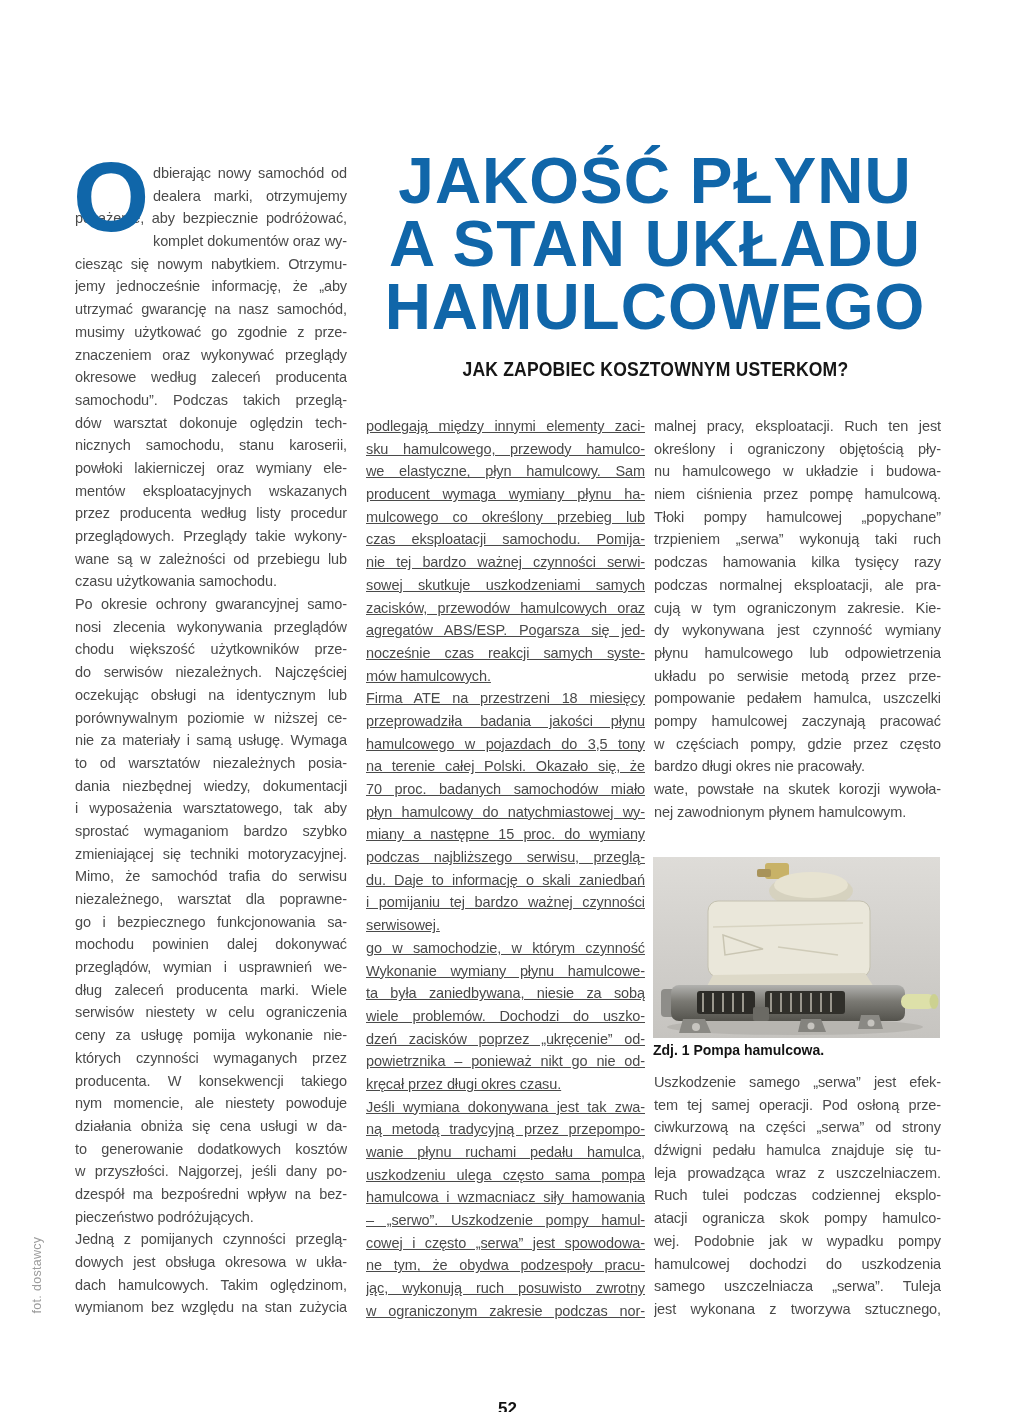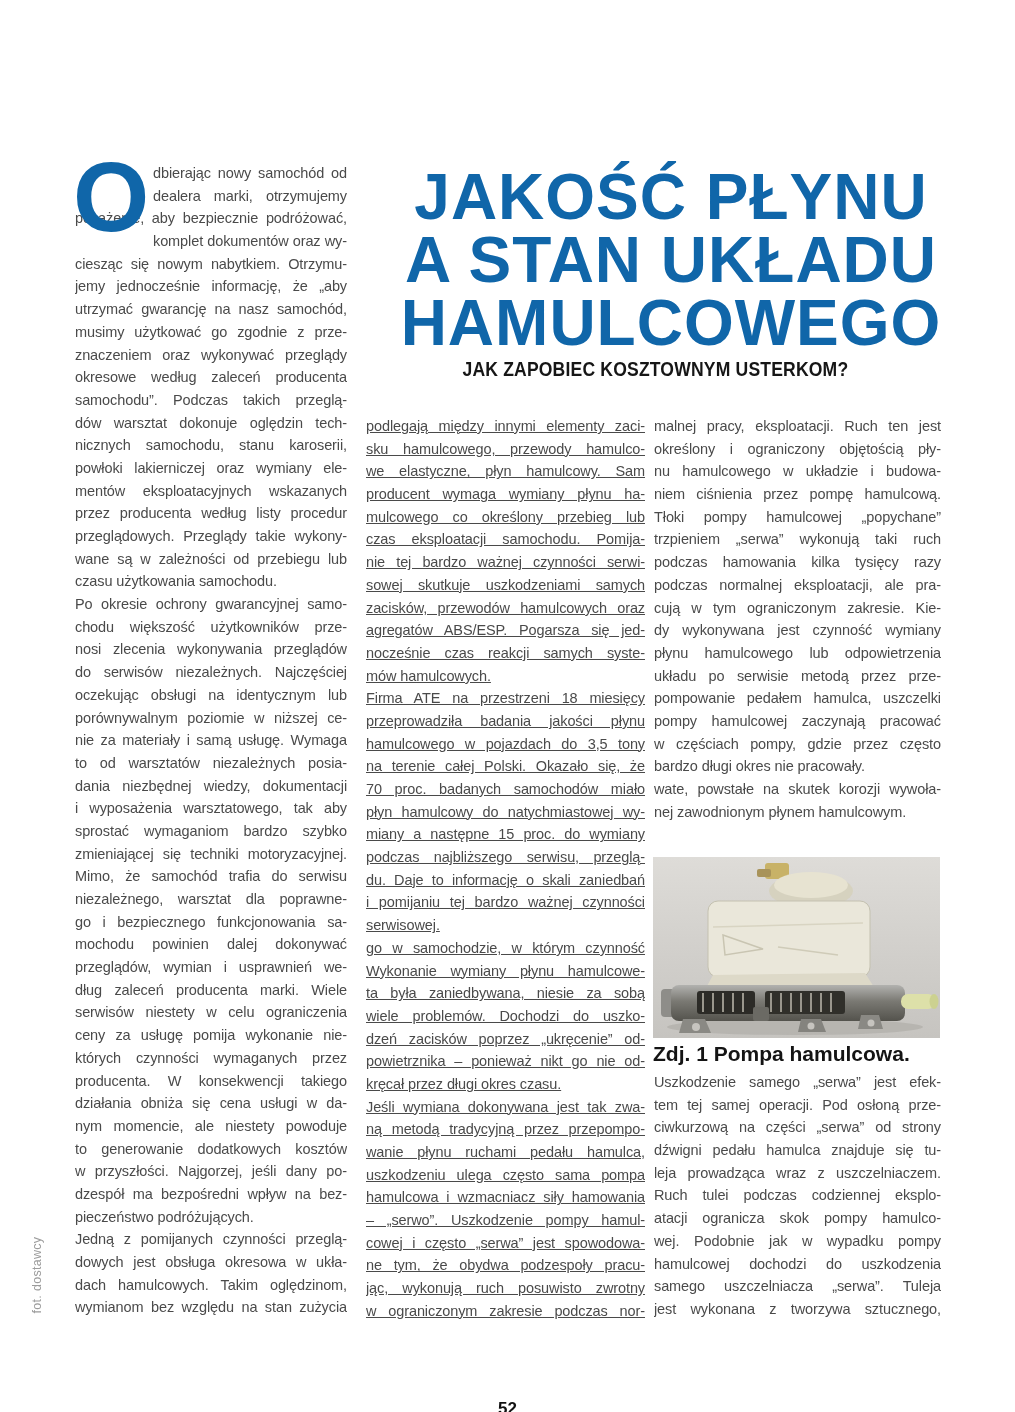--- a/index.html
+++ b/index.html
@@ -16,33 +16,33 @@
   .line { height:22.7px; line-height:22.7px; overflow:hidden; font-size:14.5px;
           text-align:justify; text-align-last:justify; letter-spacing:-0.1px; }
   .line.end { text-align-last:left; }
   .line.indent { padding-left:78px; }
 
   
   .dropcap { position:absolute; left:-2px; top:2px; font-size:98px; line-height:66px;
              font-weight:bold; color:var(--accent); }
 
   
-  .headline { position:absolute; left:372px; top:150px; width:566px; margin:16px;
+  .headline { position:absolute; left:372px; top:150px; width:566px; margin:0;
               text-align:center; color:var(--accent); font-weight:bold;
               font-size:64px; line-height:63px; letter-spacing:1px; white-space:nowrap; }
   .headline span { display:block; }
   .subhead { position:absolute; left:372px; top:358px; width:566px; text-align:center; }
   .subhead span { display:inline-block; font-weight:bold; font-size:19.5px; color:#161616;
                   transform:scaleX(0.9); transform-origin:center; letter-spacing:0.2px; }
 
   
   .figure { position:absolute; left:653px; top:857px; width:287px; height:181px; margin:0; }
   .figure svg { display:block; width:100%; height:100%; }
   .caption { position:absolute; left:653px; top:1042px; width:287px;
-             font-size:21px; font-weight:bold; color:#141414; }
+             font-size:14px; font-weight:bold; color:#141414; }
 
   
   .pagenum { position:absolute; left:0; top:1356px; width:1015px; text-align:center;
              font-size:17px; font-weight:bold; color:#111111;margin-top:43px; }
   .credit { position:absolute; left:37px; top:1275px; transform:translate(-50%,-50%) rotate(-90deg);
             font-size:12.5px; color:#9c9c9c; letter-spacing:0.3px; white-space:nowrap; }
 </style>
 </head>
 <body>
 
@@ -74,43 +74,43 @@
       <div class="line">samochodu”. Podczas takich przeglą-</div>
       <div class="line">dów warsztat dokonuje oględzin tech-</div>
       <div class="line">nicznych samochodu, stanu karoserii,</div>
       <div class="line">powłoki lakierniczej oraz wymiany ele-</div>
       <div class="line">mentów eksploatacyjnych wskazanych</div>
       <div class="line">przez producenta według listy procedur</div>
       <div class="line">przeglądowych. Przeglądy takie wykony-</div>
       <div class="line">wane są w zależności od przebiegu lub</div>
       <div class="line end">czasu użytkowania samochodu.</div>
       <div class="line">Po okresie ochrony gwarancyjnej samo-</div>
+      <div class="line">nosi zlecenia wykonywania przeglądów</div>
       <div class="line">chodu większość użytkowników prze-</div>
-      <div class="line">nosi zlecenia wykonywania przeglądów</div>
       <div class="line">do serwisów niezależnych. Najczęściej</div>
       <div class="line">oczekując obsługi na identycznym lub</div>
       <div class="line">porównywalnym poziomie w niższej ce-</div>
       <div class="line">nie za materiały i samą usługę. Wymaga</div>
       <div class="line">to od warsztatów niezależnych posia-</div>
       <div class="line">dania niezbędnej wiedzy, dokumentacji</div>
       <div class="line">i wyposażenia warsztatowego, tak aby</div>
       <div class="line">sprostać wymaganiom bardzo szybko</div>
       <div class="line">zmieniającej się techniki motoryzacyjnej.</div>
       <div class="line">Mimo, że samochód trafia do serwisu</div>
       <div class="line">niezależnego, warsztat dla poprawne-</div>
       <div class="line">go i bezpiecznego funkcjonowania sa-</div>
       <div class="line">mochodu powinien dalej dokonywać</div>
       <div class="line">przeglądów, wymian i usprawnień we-</div>
       <div class="line">dług zaleceń producenta marki. Wiele</div>
       <div class="line">serwisów niestety w celu ograniczenia</div>
       <div class="line">ceny za usługę pomija wykonanie nie-</div>
       <div class="line">których czynności wymaganych przez</div>
       <div class="line">producenta. W konsekwencji takiego</div>
+      <div class="line">nym momencie, ale niestety powoduje</div>
       <div class="line">działania obniża się cena usługi w da-</div>
-      <div class="line">nym momencie, ale niestety powoduje</div>
       <div class="line">to generowanie dodatkowych kosztów</div>
       <div class="line">w przyszłości. Najgorzej, jeśli dany po-</div>
       <div class="line">dzespół ma bezpośredni wpływ na bez-</div>
       <div class="line end">pieczeństwo podróżujących.</div>
       <div class="line">Jedną z pomijanych czynności przeglą-</div>
       <div class="line">dowych jest obsługa okresowa w ukła-</div>
       <div class="line">dach hamulcowych. Takim oględzinom,</div>
       <div class="line">wymianom bez względu na stan zużycia</div>
     </div>
   <div class="col" id="col2">

